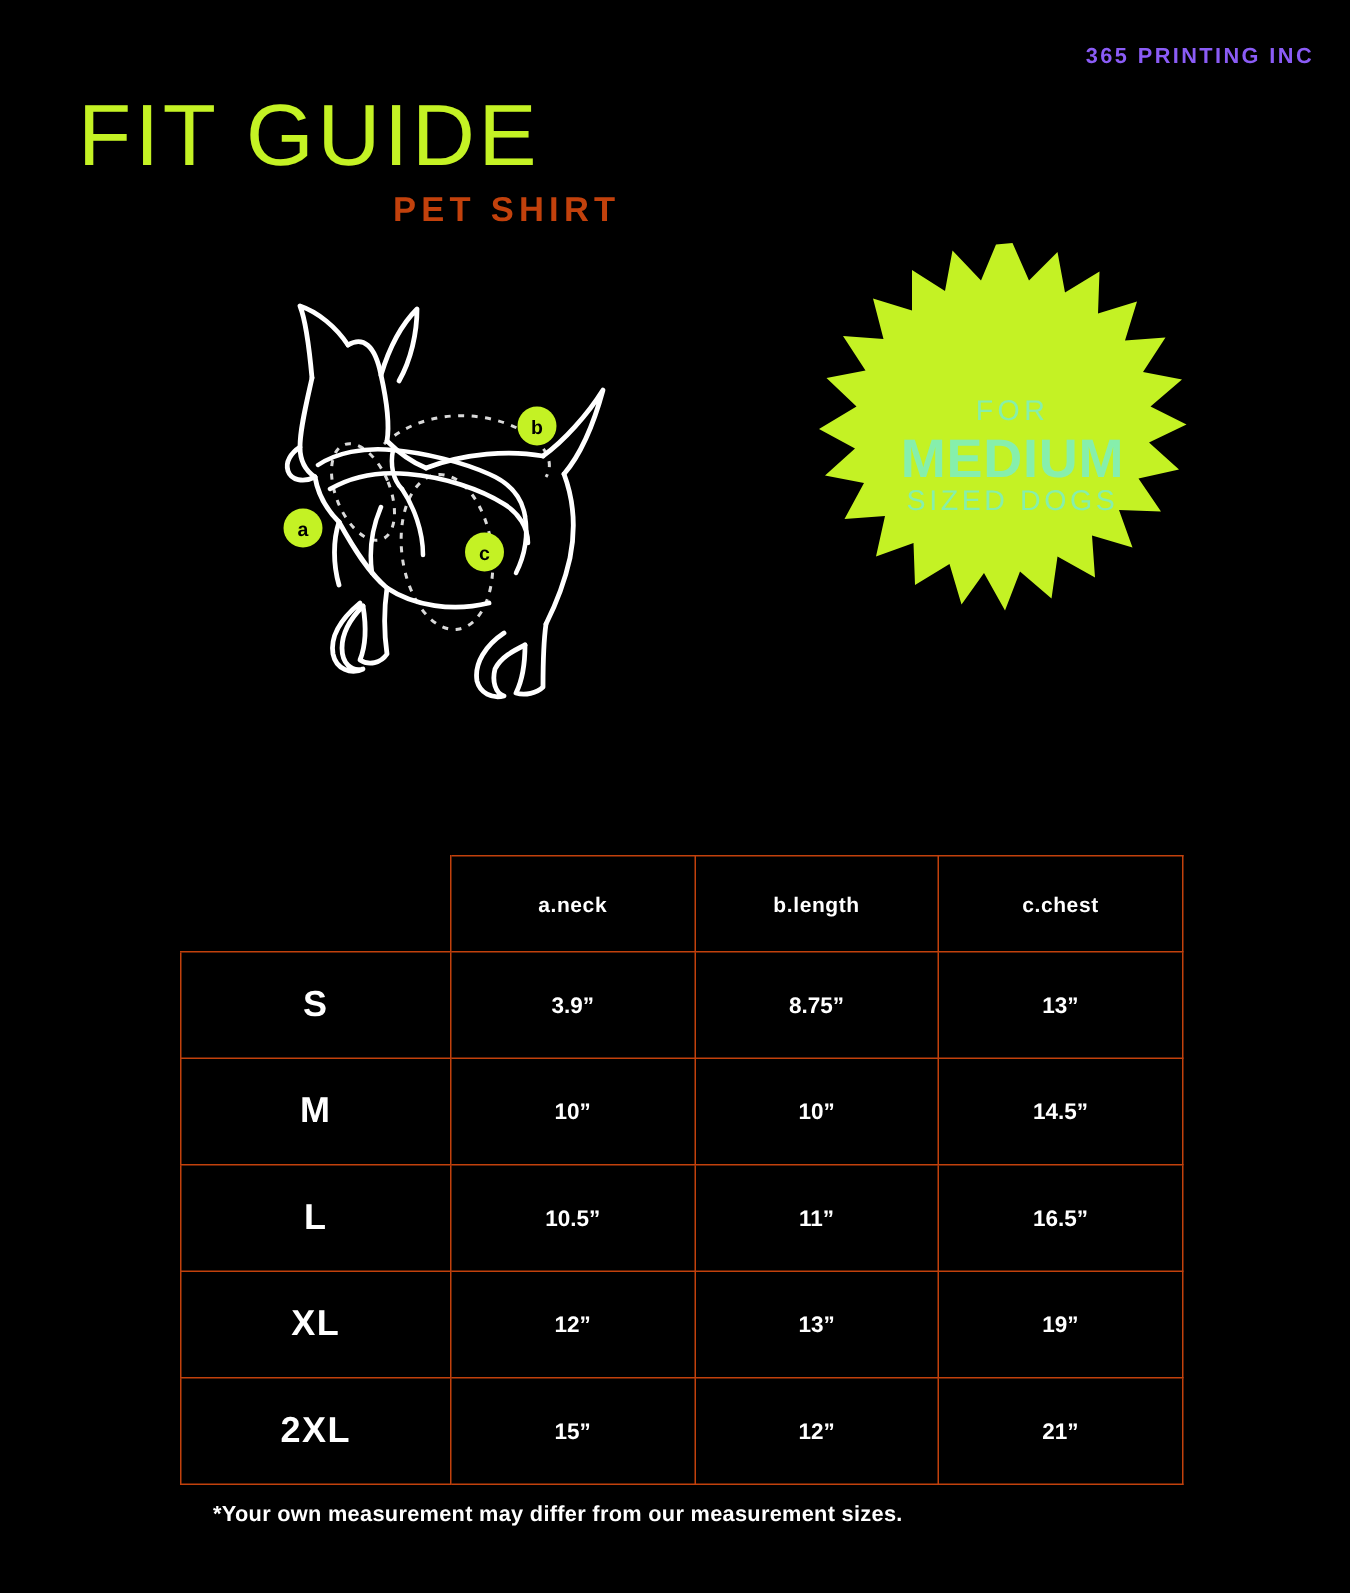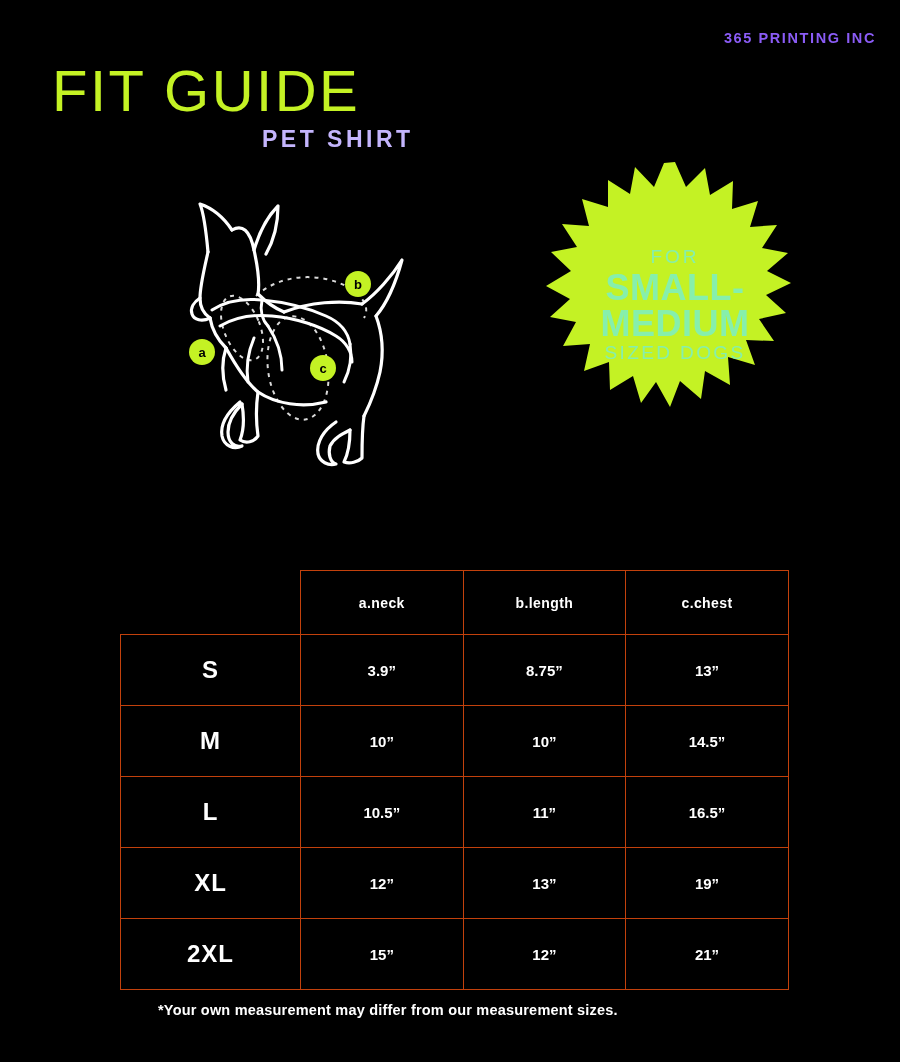--- a/index.html
+++ b/index.html
@@ -39,21 +39,21 @@
     letter-spacing: 2.5px;
     color: #c4f224;
   }
   .subtitle {
     position: absolute;
     left: 262px;
     top: 126px;
     font-size: 23px;
     letter-spacing: 3.5px;
     font-weight: bold;
-    color: #c4b5fd;
+    color: #c2410c;
   }
 
   
   .dog-wrap {
     position: absolute;
     left: 150px;
     top: 190px;
     width: 330px;
     height: 310px;
   }
@@ -126,21 +126,21 @@
     letter-spacing: 1px;
   }
   .table tbody td.val {
     font-size: 15px;
   }
   .col-size { width: 180px; }
   .col-meas { width: 162.6px; }
 
   .footnote {
     position: absolute;
-    left: 158px;
+    left: 142px;
     top: 1002px;
     font-size: 14.5px;
     font-weight: bold;
     letter-spacing: 0.2px;
     color: #ffffff;
   }
 </style>
 </head>
 <body>
 
@@ -213,21 +213,20 @@
     </g>
   </svg>
 </div>
 
 <div class="badge">
   <svg width="290" height="290" viewBox="0 0 290 290">
     <polygon fill="#c4f224" points="145,2 156,27 175,8 180,35 203,21 202,49 228,41 220,67 247,65 232,88 258,93 237,111 261,123 236,135 256,153 229,159 244,181 216,180 225,205 198,197 200,225 175,211 171,239 150,221 140,247 126,222 111,243 103,216 80,230 79,202 54,211 60,184 33,186 46,162 20,157 40,139 16,126 41,111 21,92 47,87 32,64 59,66 52,39 78,47 78,20 100,34 105,7 124,27 134,3"></polygon>
   </svg>
   <div class="badge-text">
     <div class="badge-for">FOR</div>
-    <div class="badge-main">SMALL-</div>
     <div class="badge-main">MEDIUM</div>
     <div class="badge-sub">SIZED DOGS</div>
   </div>
 </div>
 
 <table class="table">
   <colgroup>
     <col class="col-size">
     <col class="col-meas">
     <col class="col-meas">

